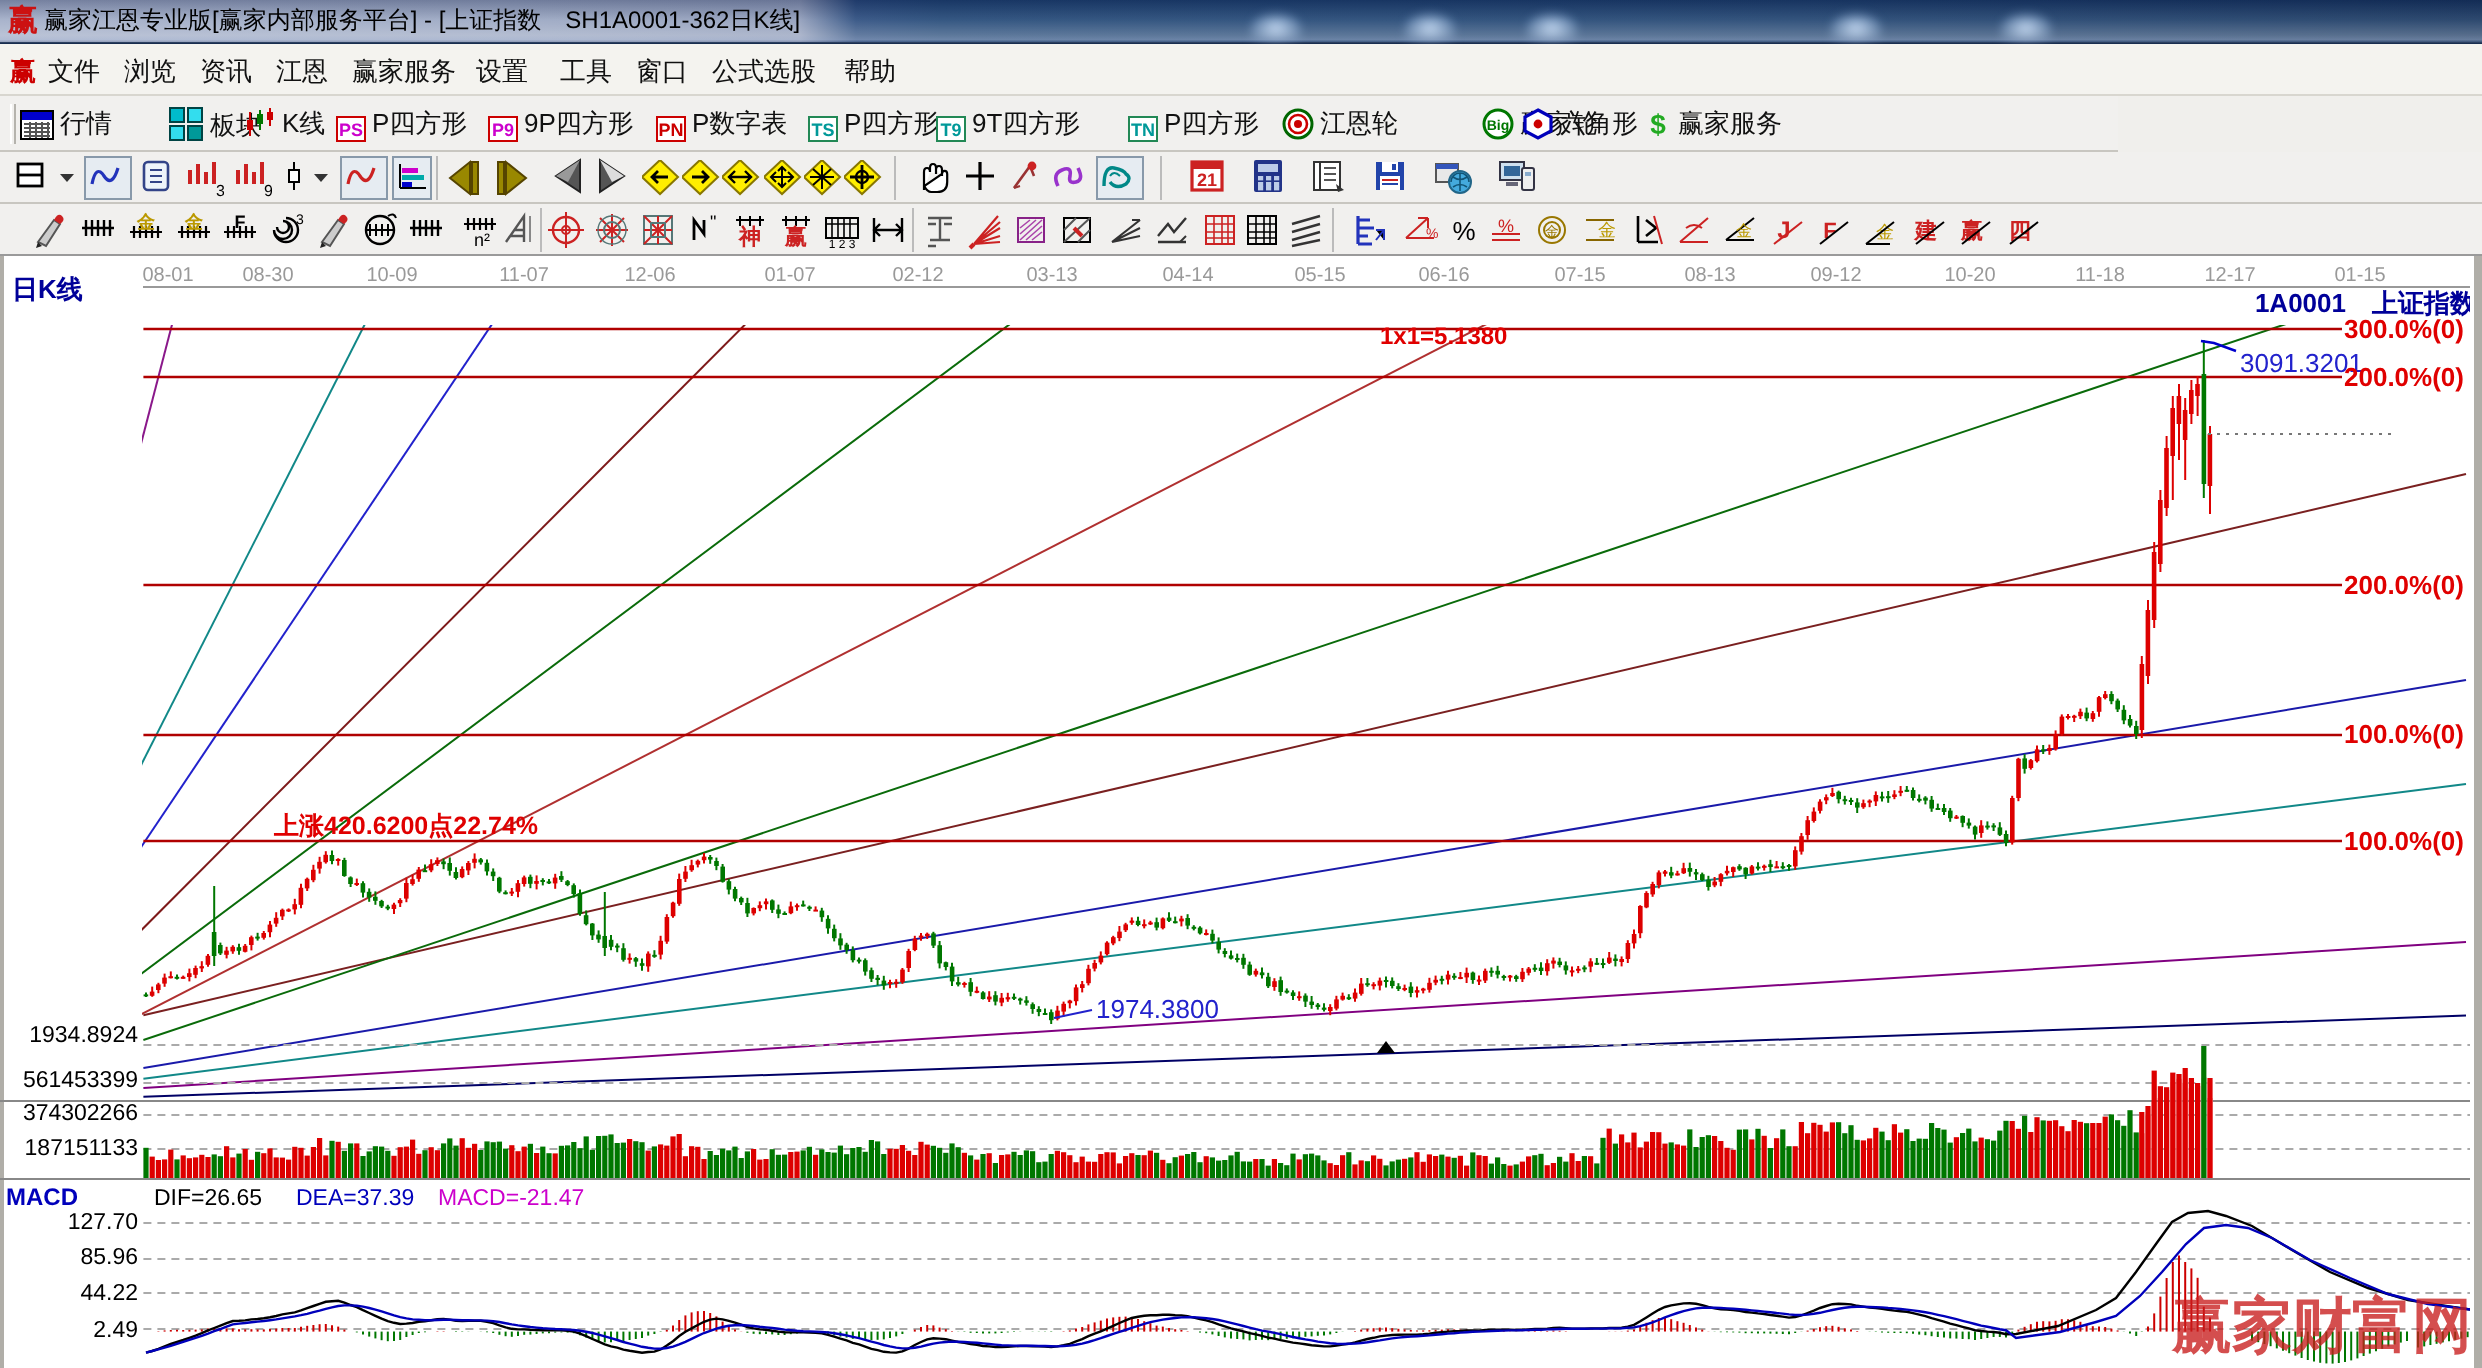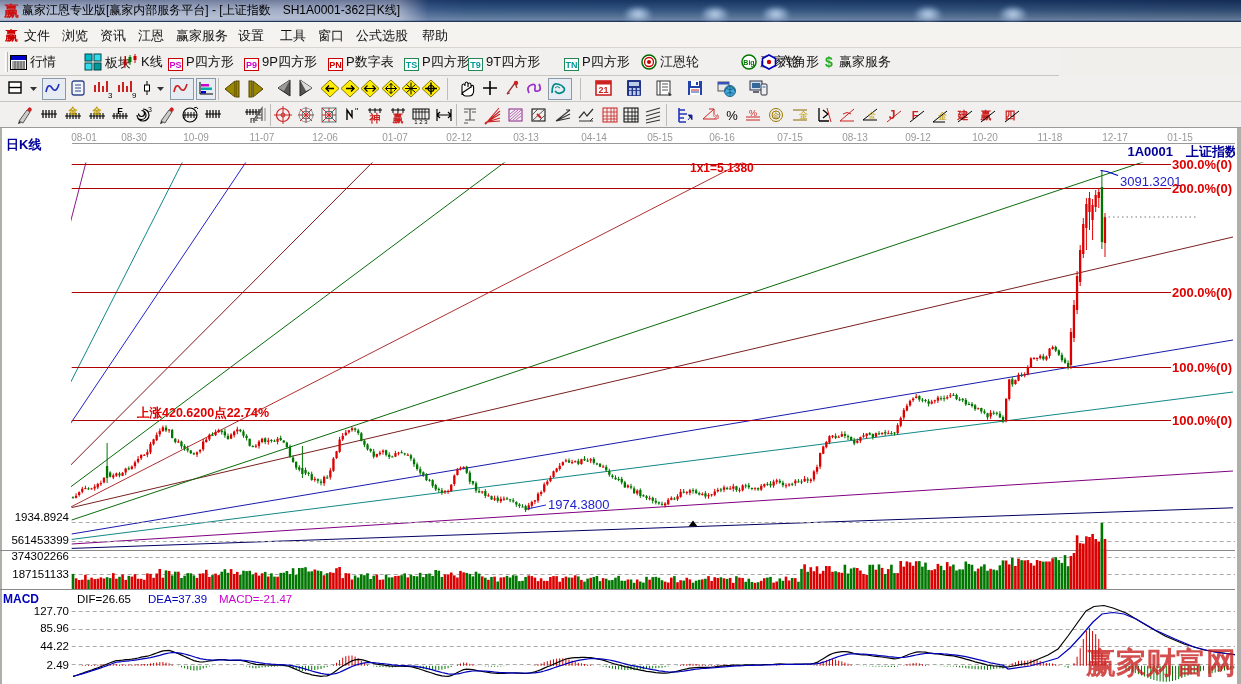--- a/index.html
+++ b/index.html
@@ -285,21 +285,21 @@
           <path d="M4 16 l-1 3 l3-1z" fill="#222"></path>
         </svg></div>
       <div class="ic2" style="left:180px;top:3px;width:20px;height:20px"><svg width="20" height="20" viewBox="0 0 20 20">
           <circle cx="10" cy="10" r="7" fill="none" stroke="#000" stroke-width="1.2"></circle>
           <path d="M3 10 H17 M5 7 V13 M8 7 V13 M11 7 V13 M14 7 V13" stroke="#000"></path>
           <path d="M14 3 q3-2 4 1" stroke="#000" fill="none"></path>
         </svg></div>
       <div class="ic2" style="left:203px;top:3px;width:20px;height:20px"><svg width="20" height="20" viewBox="0 0 20 20">
           <path d="M2 9 H18 M4 5 V13 M7 5 V13 M10 5 V13 M13 5 V13 M16 5 V13" stroke="#000" stroke-width="1.2" fill="none"></path>
         </svg></div>
-      <div class="ic2" style="left:243px;top:3px;width:20px;height:20px"><svg width="20" height="20" viewBox="0 0 20 20">
+      <div class="ic2" style="left:230px;top:3px;width:20px;height:20px"><svg width="20" height="20" viewBox="0 0 20 20">
           <path d="M2 7 H18 M4 4 V10 M7 4 V10 M10 4 V10 M13 4 V10 M16 4 V10" stroke="#000" stroke-width="1.1" fill="none"></path>
           <text x="11" y="18" font-size="9" fill="#000" text-anchor="middle">n²</text>
         </svg></div>
       <div class="ic2" style="left:249px;top:3px;width:20px;height:20px"><svg width="20" height="20" viewBox="0 0 20 20">
           <path d="M4 16 L13 3 L13 16 M6 13 L13 13 M8 10 L13 10" stroke="#555" fill="none" stroke-width="1.2"></path>
           <line x1="16" y1="3" x2="16" y2="16" stroke="#888"></line>
         </svg></div>
       <div class="ic2" style="left:270px;top:2px;width:1px;height:22px;background:#bbb"></div>
       <div class="ic2" style="left:273px;top:3px;width:20px;height:20px"><svg width="20" height="20" viewBox="0 0 20 20">
           <circle cx="10" cy="10" r="6.5" fill="none" stroke="#cc2222" stroke-width="1.2"></circle>

